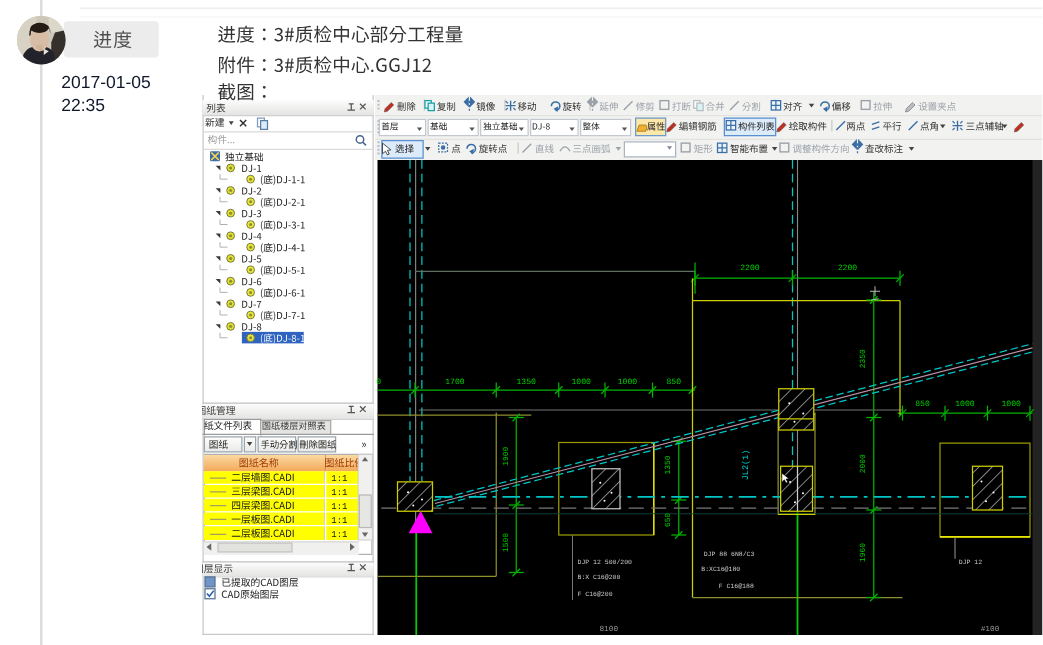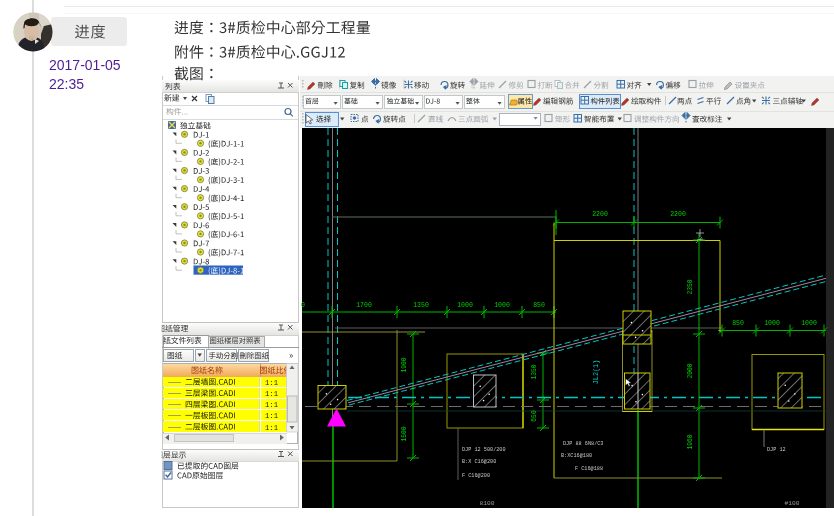--- a/index.html
+++ b/index.html
@@ -1,17 +1,17 @@
 <!DOCTYPE html>
 <html><head><meta charset="utf-8"><style>html,body{margin:0;padding:0;background:#fff;}body{width:834px;height:516px;position:relative;overflow:hidden;font-family:"Liberation Sans",sans-serif;}</style></head><body>
 <div style="position:absolute;left:64.0px;top:6.0px;width:770.0px;height:1.0px;background:#e9e9e7;"></div>
 <div style="position:absolute;left:64.0px;top:13.0px;width:770.0px;height:1.0px;background:#f6f6f5;"></div>
 <div style="position:absolute;left:31.5px;top:0.0px;width:2.0px;height:516.0px;background:#dcdcdc;"></div>
 <div style="position:absolute;left:51.0px;top:17.0px;width:76.0px;height:29.0px;background:#ececec;border-radius:3px;"></div>
-<div style="position:absolute;left:49px;top:56px;width:90px;font-family:'Liberation Sans',sans-serif;font-size:14px;line-height:19px;color:#4c1d95;">2017-01-05<br>22:35</div>
+<div style="position:absolute;left:49px;top:56px;width:90px;font-family:'Liberation Sans',sans-serif;font-size:14px;line-height:19px;color:#0f172a;">2017-01-05<br>22:35</div>
 <svg style="position:absolute;left:13px;top:12px" width="40" height="40" viewBox="0 0 40 40">
 <defs>
       <clipPath id="av">
         <circle cx="20" cy="20" r="19.5"></circle>
       </clipPath>
     </defs>
 <g clip-path="url(#av)">
 <rect width="40" height="40" fill="#cec7b9"></rect>
 <rect x="0" y="0" width="16" height="40" fill="#d8d2c4"></rect>
 <rect x="26" y="0" width="14" height="14" fill="#dcd7cb"></rect>

